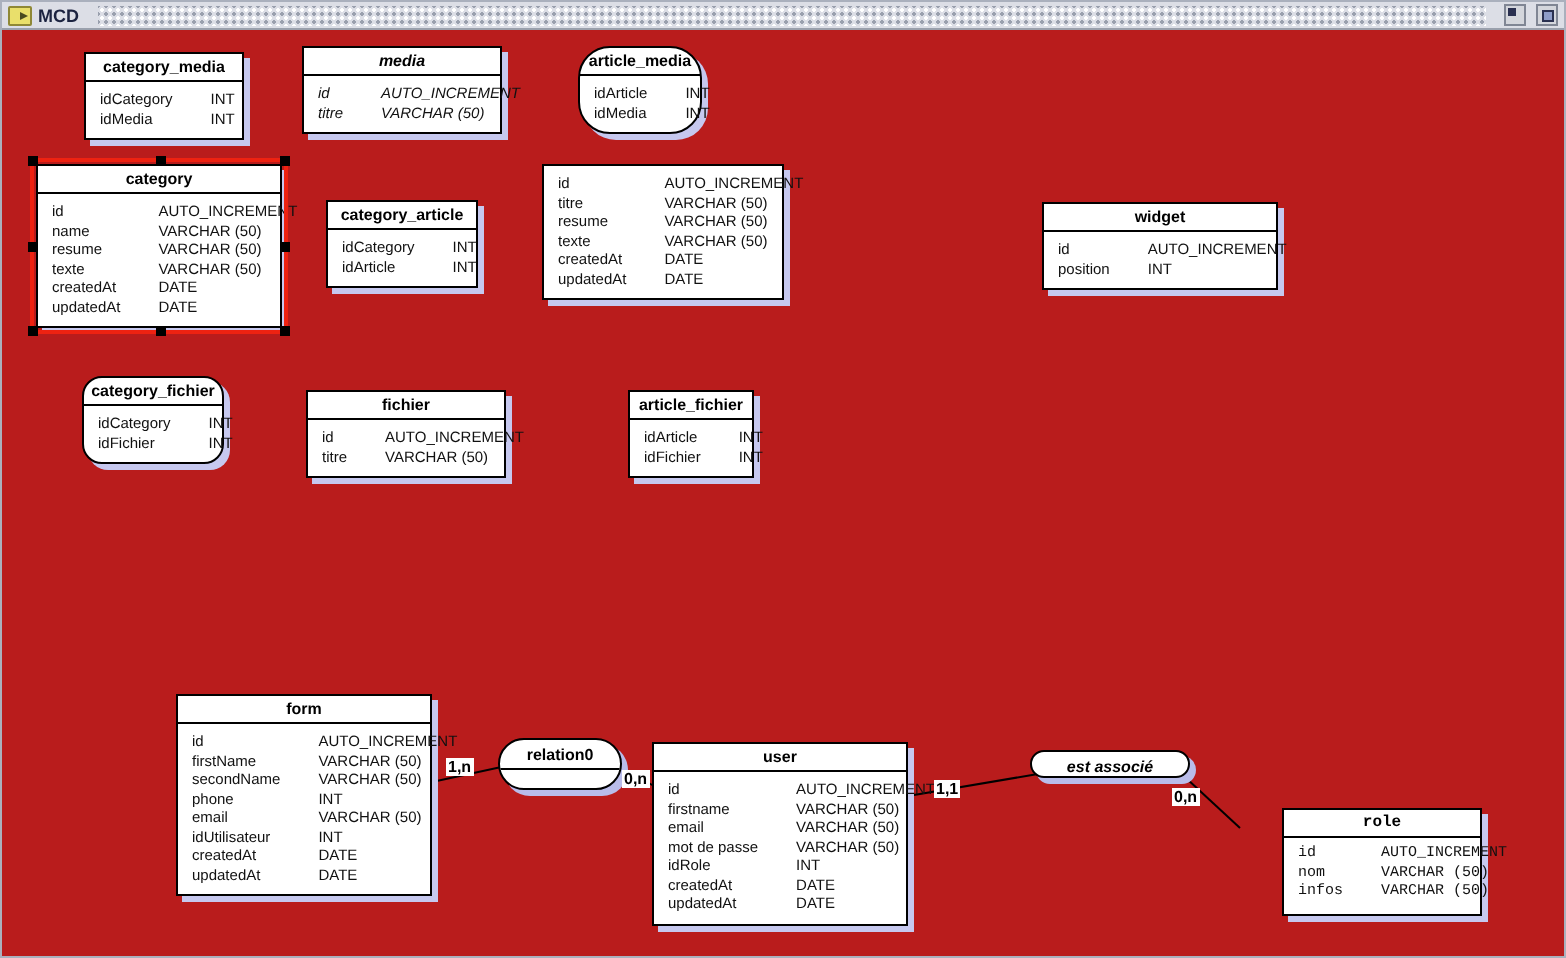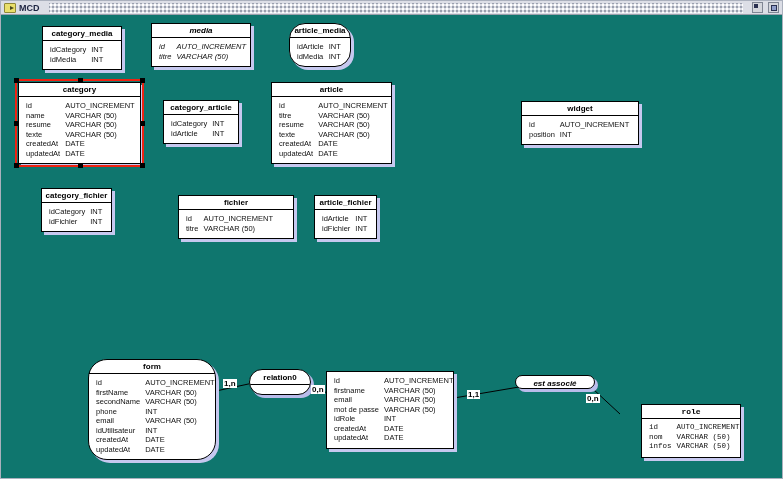--- a/index.html
+++ b/index.html
@@ -1,19 +1,19 @@
 <!DOCTYPE html>
 <html><head>
 <meta charset="utf-8">
 <style>
   * { margin:0; padding:0; box-sizing:border-box; }
   html,body { width:783px; height:479px; overflow:hidden; }
   body { font-family:"Liberation Sans","DejaVu Sans",sans-serif; background:#e9eaee; }
 
-  .window { position:relative; width:783px; height:479px; background:#0f766e;
+  .window { position:relative; width:783px; height:479px; background:#b91c1c;
             border:1px solid #aab0bd; overflow:hidden; }
 
   
   .titlebar { position:absolute; top:0; left:0; right:0; height:14px;
               background:#dcdee6; border-bottom:1px solid #9aa0ac;
               display:flex; align-items:center; padding:0 3px; gap:3px; z-index:20; }
   .win-icon { width:12px; height:10px; background:#e9df6b; border:1px solid #8f8836;
               border-radius:1px; position:relative; flex:0 0 auto; }
   .win-icon::after { content:""; position:absolute; right:1px; top:2px;
               border-top:2px solid transparent; border-bottom:2px solid transparent;
@@ -34,21 +34,21 @@
   .canvas { position:absolute; inset:0; background:transparent; }
   #links-svg { position:absolute; inset:0; width:783px; height:479px; z-index:1; }
   #links-svg line { stroke:#000; stroke-width:1; }
 
   
   .entity { position:absolute; background:#fff; border:1px solid #000;
             box-shadow:3px 3px 0 #c6c8ef; z-index:2; }
   .entity-title { font-size:8px; font-weight:bold; text-align:center;
             line-height:9px; padding:2px 2px; border-bottom:1px solid #000;
             white-space:nowrap; overflow:hidden; }
-  .entity-fields { display:grid; grid-template-columns:auto 1fr; column-gap:5px;
+  .entity-fields { display:grid; grid-template-columns:auto 1fr; column-gap:19px;
             padding:4px 12px 5px 7px; font-size:7.5px; line-height:9.5px;
             color:#111; }
   .entity-fields span { white-space:nowrap; }
 
   
   .selection { position:absolute; inset:-4px; border:2px solid #ee2211; pointer-events:none; }
   .handle { position:absolute; width:5px; height:5px; background:#000; pointer-events:auto; }
   .h-tl { left:-3px;  top:-3px; }   .h-tm { left:50%; margin-left:-2px; top:-3px; }
   .h-tr { right:-3px; top:-3px; }   .h-ml { left:-3px;  top:50%; margin-top:-2px; }
   .h-mr { right:-3px; top:50%; margin-top:-2px; }
@@ -150,21 +150,20 @@
         <div class="entity" style="left: 162px; top: 99px; width: 76px;">
     <div class="entity-title">category_article</div>
     <div class="entity-fields">
             <span>idCategory</span>
             <span>INT</span>
             <span>idArticle</span>
             <span>INT</span>
           </div>
   </div>
         <div class="entity" style="left: 270px; top: 81px; width: 121px;">
-    <div class="entity-title">article</div>
     <div class="entity-fields">
             <span>id</span>
             <span>AUTO_INCREMENT</span>
             <span>titre</span>
             <span>VARCHAR (50)</span>
             <span>resume</span>
             <span>VARCHAR (50)</span>
             <span>texte</span>
             <span>VARCHAR (50)</span>
             <span>createdAt</span>
@@ -175,48 +174,48 @@
   </div>
         <div class="entity" style="left: 520px; top: 100px; width: 118px;">
     <div class="entity-title">widget</div>
     <div class="entity-fields">
             <span>id</span>
             <span>AUTO_INCREMENT</span>
             <span>position</span>
             <span>INT</span>
           </div>
   </div>
-        <div class="entity" style="left: 40px; top: 187px; width: 71px;">
+        <div class="entity" style="left: 40px; top: 187px; width: 71px; border-radius: 10px;">
     <div class="entity-title">category_fichier</div>
     <div class="entity-fields">
             <span>idCategory</span>
             <span>INT</span>
             <span>idFichier</span>
             <span>INT</span>
           </div>
   </div>
-        <div class="entity" style="left: 152px; top: 194px; width: 116px; margin-left: 25px;">
+        <div class="entity" style="left: 152px; top: 194px; width: 100px;">
     <div class="entity-title">fichier</div>
     <div class="entity-fields">
             <span>id</span>
             <span>AUTO_INCREMENT</span>
             <span>titre</span>
             <span>VARCHAR (50)</span>
           </div>
   </div>
         <div class="entity" style="left: 313px; top: 194px; width: 63px;">
     <div class="entity-title">article_fichier</div>
     <div class="entity-fields">
             <span>idArticle</span>
             <span>INT</span>
             <span>idFichier</span>
             <span>INT</span>
           </div>
   </div>
-        <div class="entity" style="left: 87px; top: 358px; width: 128px; border-radius: 19px;">
+        <div class="entity" style="left: 87px; top: 346px; width: 128px;">
     <div class="entity-title">form</div>
     <div class="entity-fields">
             <span>id</span>
             <span>AUTO_INCREMENT</span>
             <span>firstName</span>
             <span>VARCHAR (50)</span>
             <span>secondName</span>
             <span>VARCHAR (50)</span>
             <span>phone</span>
             <span>INT</span>
@@ -224,20 +223,21 @@
             <span>VARCHAR (50)</span>
             <span>idUtilisateur</span>
             <span>INT</span>
             <span>createdAt</span>
             <span>DATE</span>
             <span>updatedAt</span>
             <span>DATE</span>
           </div>
   </div>
         <div class="entity" style="left: 325px; top: 370px; width: 128px;">
+    <div class="entity-title">user</div>
     <div class="entity-fields">
             <span>id</span>
             <span>AUTO_INCREMENT</span>
             <span>firstname</span>
             <span>VARCHAR (50)</span>
             <span>email</span>
             <span>VARCHAR (50)</span>
             <span>mot de passe</span>
             <span>VARCHAR (50)</span>
             <span>idRole</span>

